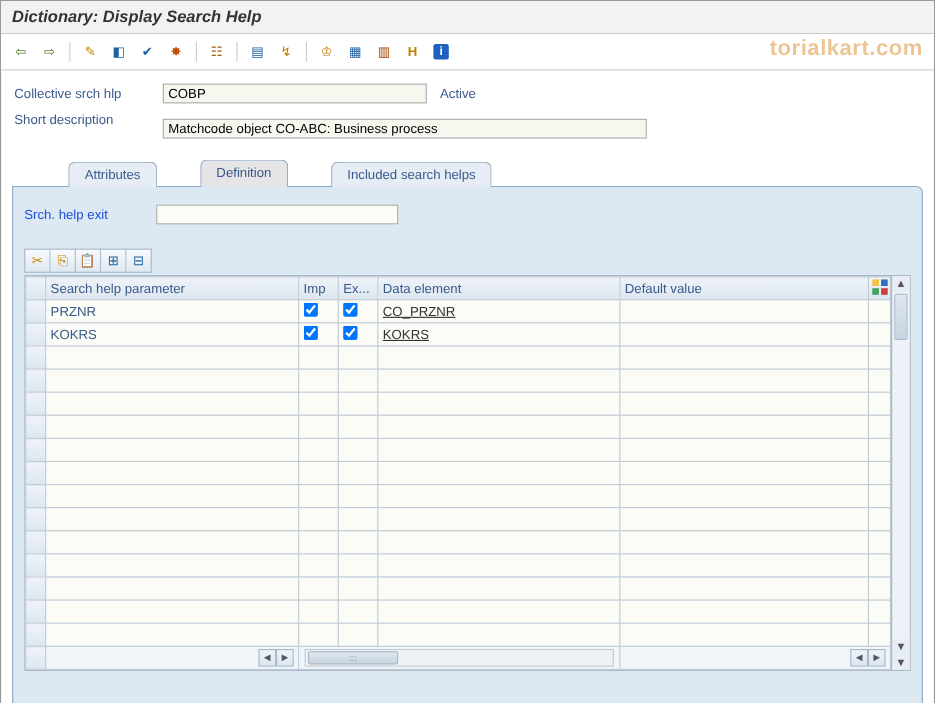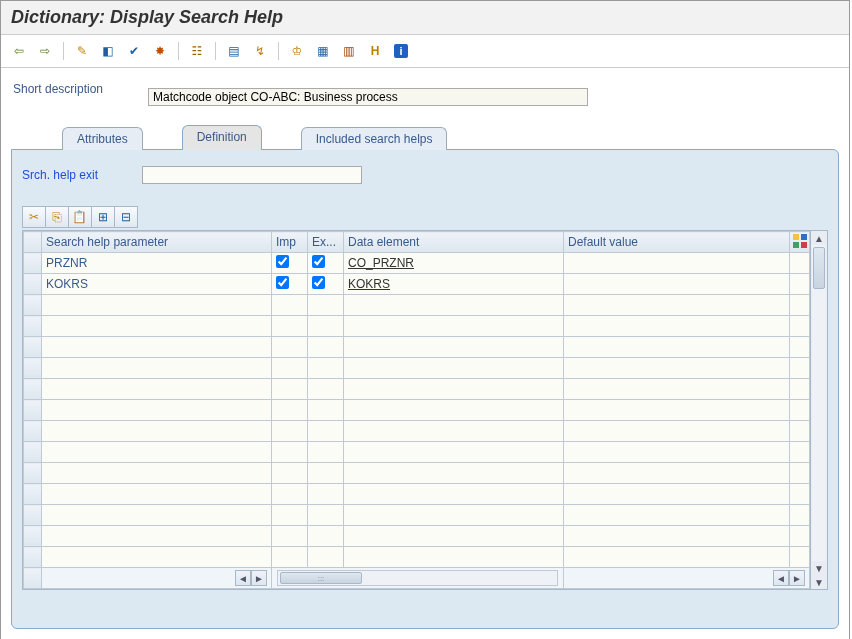--- a/index.html
+++ b/index.html
@@ -16,21 +16,21 @@
     box-sizing: border-box;
     background: #fff;
     position: relative;
   }
   .title-bar {
     background: #f2f2f2;
     border-bottom: 1px solid #ccc;
     padding: 6px 10px;
     font-weight: bold;
     font-style: italic;
-    font-size: 18px;
+    font-size: 15px;
     color: #333;
   }
   .toolbar {
     display: flex;
     align-items: center;
     padding: 4px 6px;
     border-bottom: 1px solid #ccc;
     background: #fff;
     gap: 2px;
     position: relative;
@@ -345,23 +345,29 @@
       </div>
     <div class="tb-btn">
         <span style="color:#a04000">▥</span>
       </div>
     <div class="tb-btn">
         <span style="color:#c08000;font-weight:bold">H</span>
       </div>
     <div class="tb-btn">
         <span style="color:#fff;background:#2060c0;width:14px;height:14px;border-radius:2px;display:flex;align-items:center;justify-content:center;font-weight:bold;font-size:11px">i</span>
       </div>
+    <div class="watermark">torialkart.com</div>
   </div>
 
   <div class="form-area">
+    <div class="form-row">
+      <div class="form-label">Collective srch hlp</div>
+      <input class="form-input" style="width: 240px;" readonly="" value="COBP">
+      <div class="form-status">Active</div>
+    </div>
     <div class="form-row">
       <div class="form-label">Short description</div>
       <input class="form-input" style="width: 440px; margin-top: 16px;" readonly="" value="Matchcode object CO-ABC: Business process">
     </div>
   </div>
 
   <div class="tab-container">
     <div class="tab-strip">
       <div style="width:14px"></div>
       <div class="tab">Attributes</div>

